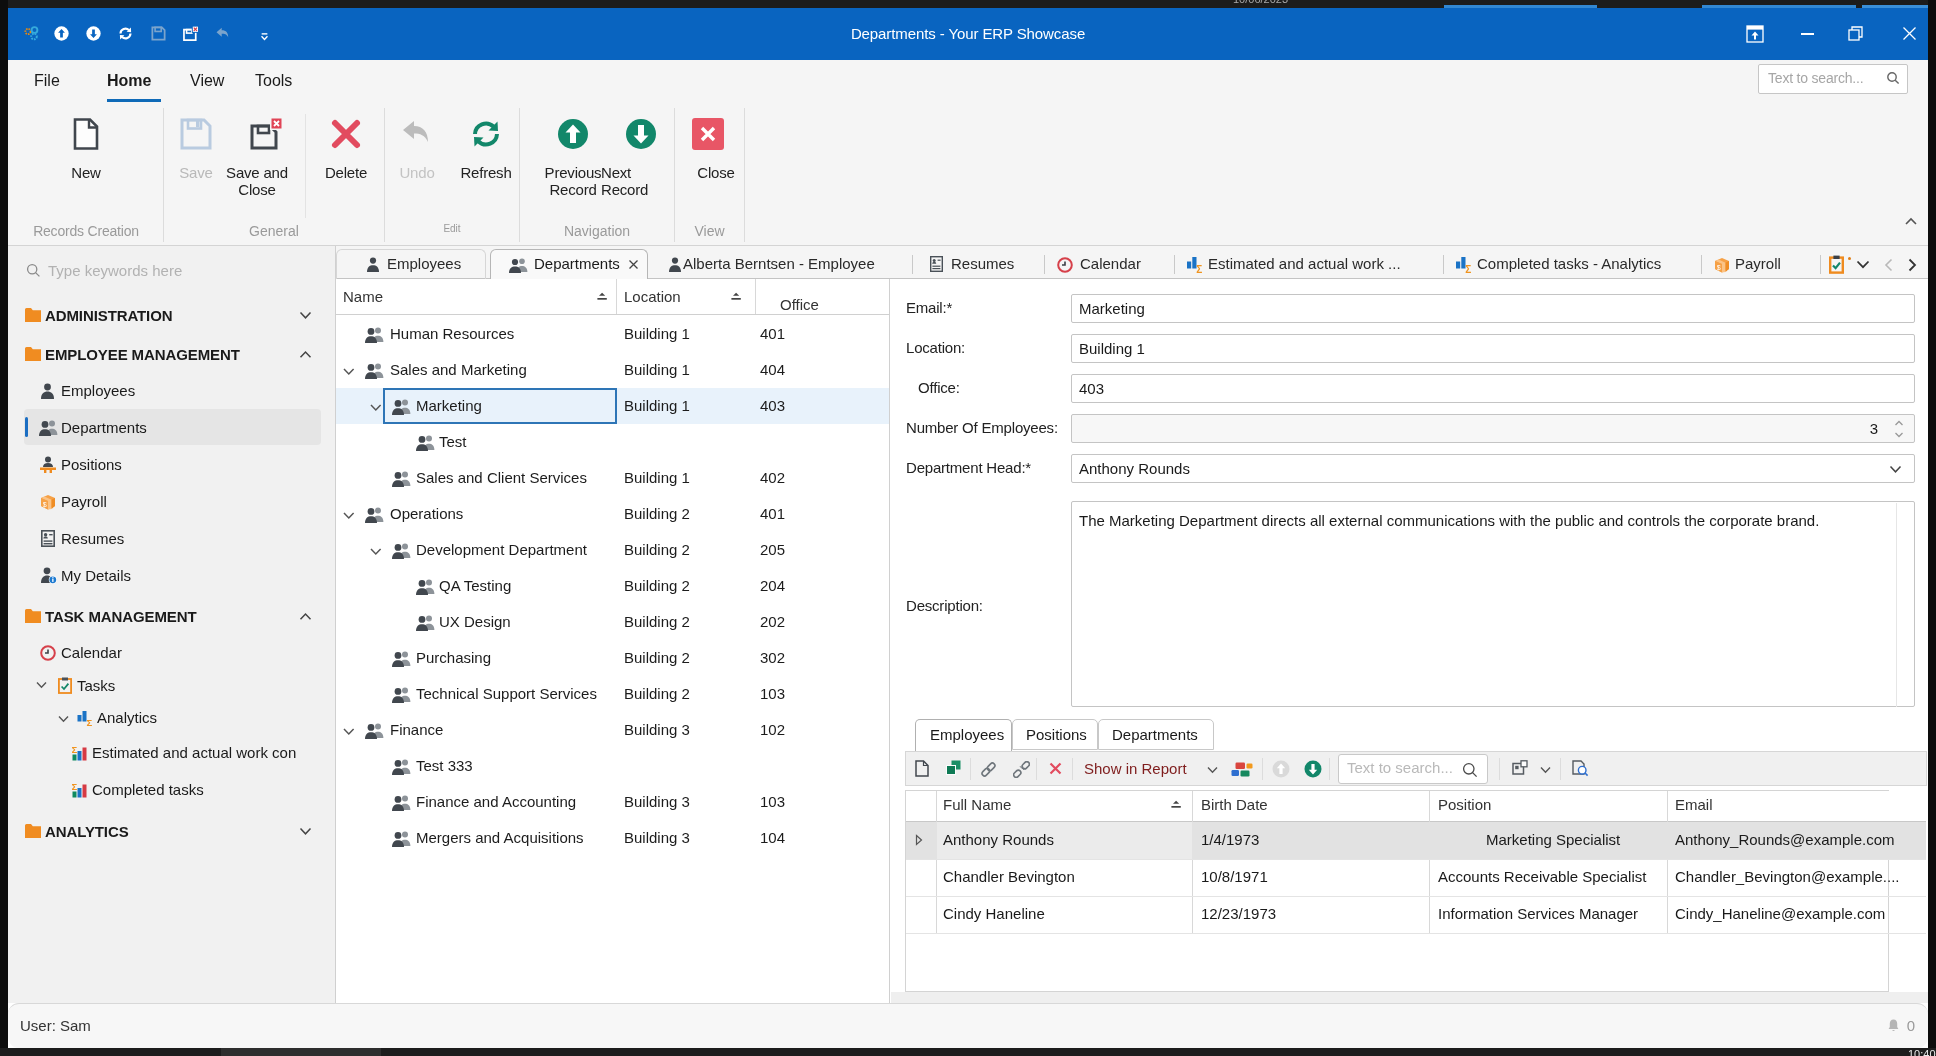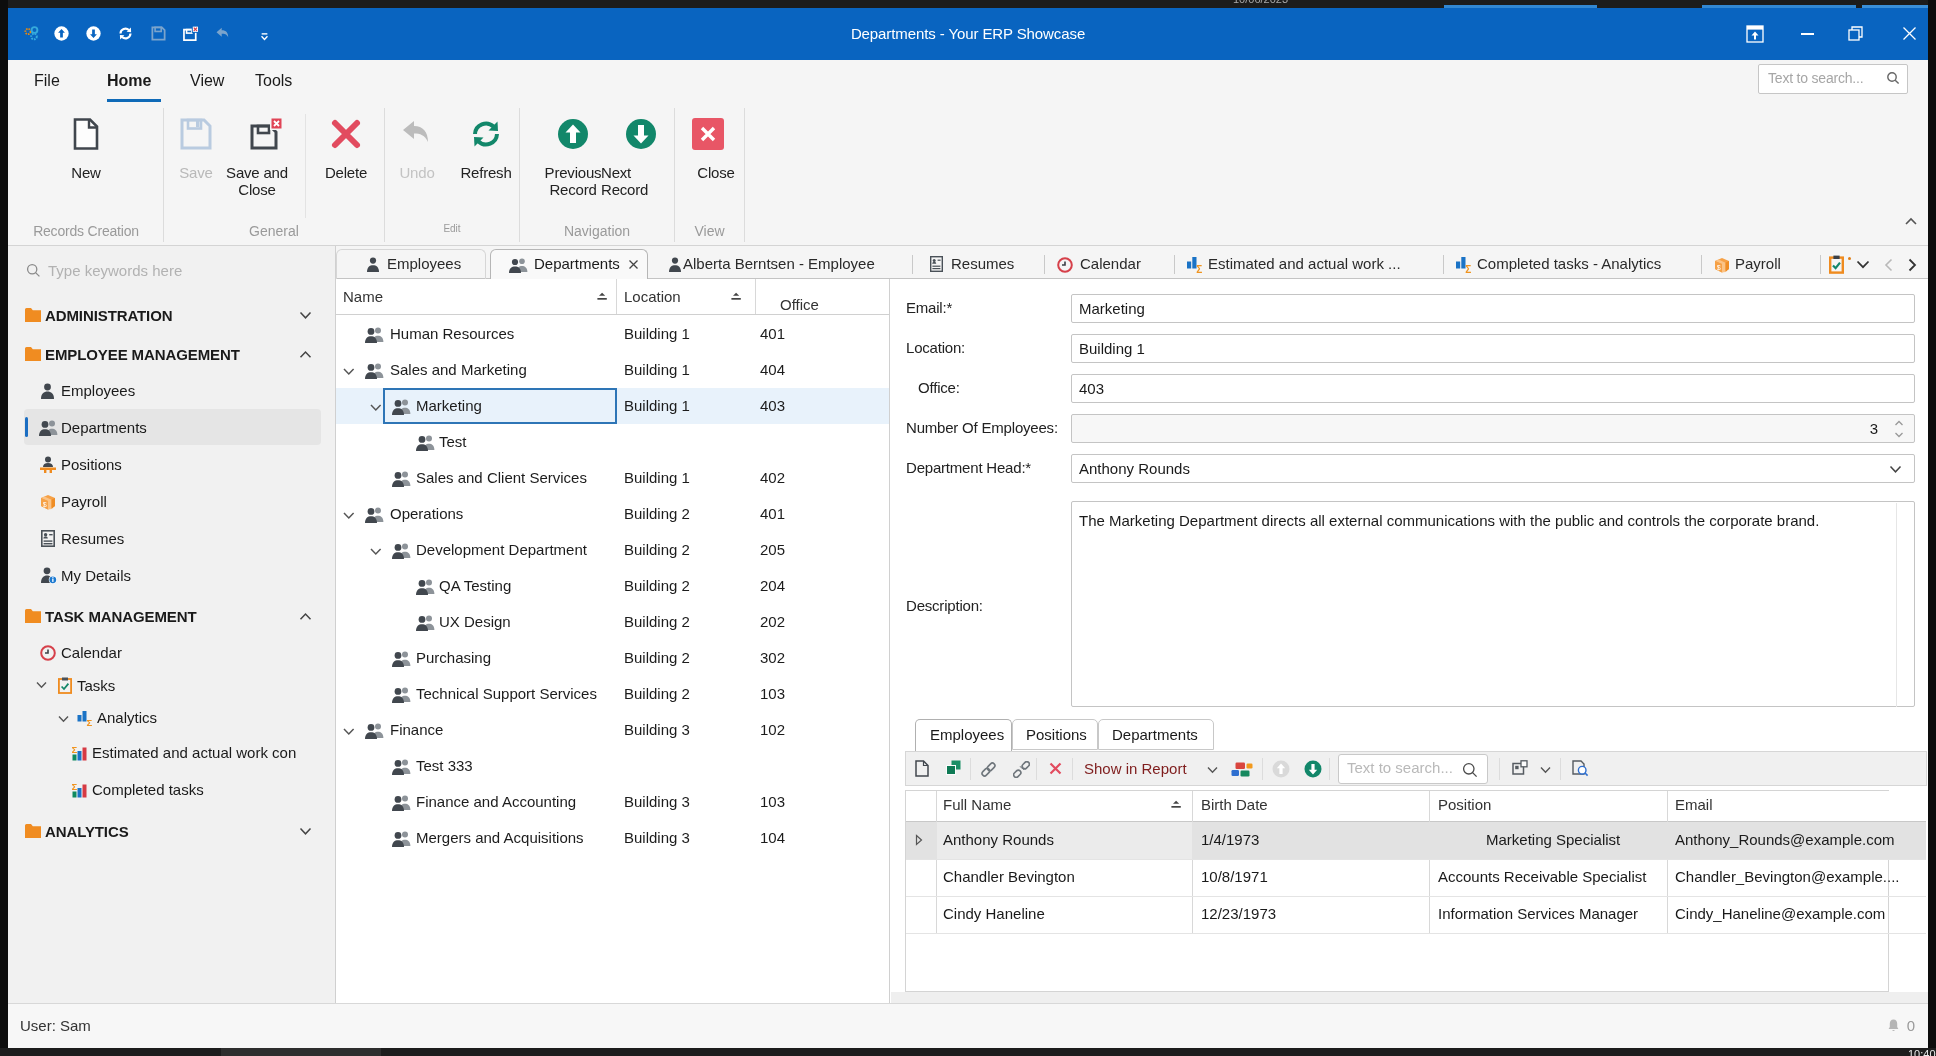--- a/index.html
+++ b/index.html
@@ -702,21 +702,21 @@
     <div class="a" style="left:769px;top:77px;">Chandler_Bevington@example....</div>
     <div class="a" style="left:0;top:105px;width:1020px;height:1px;background:#e4e4e4;"></div>
     <div class="a" style="left:37px;top:114px;">Cindy Haneline</div>
     <div class="a" style="left:295px;top:114px;">12/23/1973</div>
     <div class="a" style="left:532px;top:114px;">Information Services Manager</div>
     <div class="a" style="left:769px;top:114px;">Cindy_Haneline@example.com</div>
     <div class="a" style="left:0;top:142px;width:1020px;height:1px;background:#e4e4e4;"></div>
   </div>
 </div>
 
-<div class="a" style="left:8px;top:1003px;width:1920px;height:45px;background:#f7f7f7;border-top:1px solid #d8d8d8;box-sizing:border-box;">
+<div class="a" style="left:8px;top:1003px;width:1920px;height:45px;background:#f7f7f7;border-top:1px solid #d8d8d8;box-sizing:border-box;border-radius:11px;">
   <div class="a" style="left:12px;top:0;line-height:44px;font-size:15px;color:#333;">User: Sam</div>
   <div class="a" style="right:13px;top:0;line-height:44px;font-size:15px;color:#9a9a9a;">
     <svg style="display:inline-block;vertical-align:-2px;margin-right:6px;" width="15" height="15" viewBox="0 0 15 15">
         <path d="M7.5 1.5 C5 1.5 3.8 3.4 3.8 5.5 L3.8 9 L2.6 11 L12.4 11 L11.2 9 L11.2 5.5 C11.2 3.4 10 1.5 7.5 1.5 Z" fill="#b5b5b5"></path>
         <path d="M6.2 12 a1.4 1.4 0 0 0 2.6 0 Z" fill="#b5b5b5"></path>
       </svg>0</div>
 </div>
 <div class="a" style="left:1908px;top:1048px;width:28px;height:8px;overflow:hidden;">
     <div style="color:#e8e8e8;font-size:11px;margin-top:0px;">10:40</div>
   </div>

